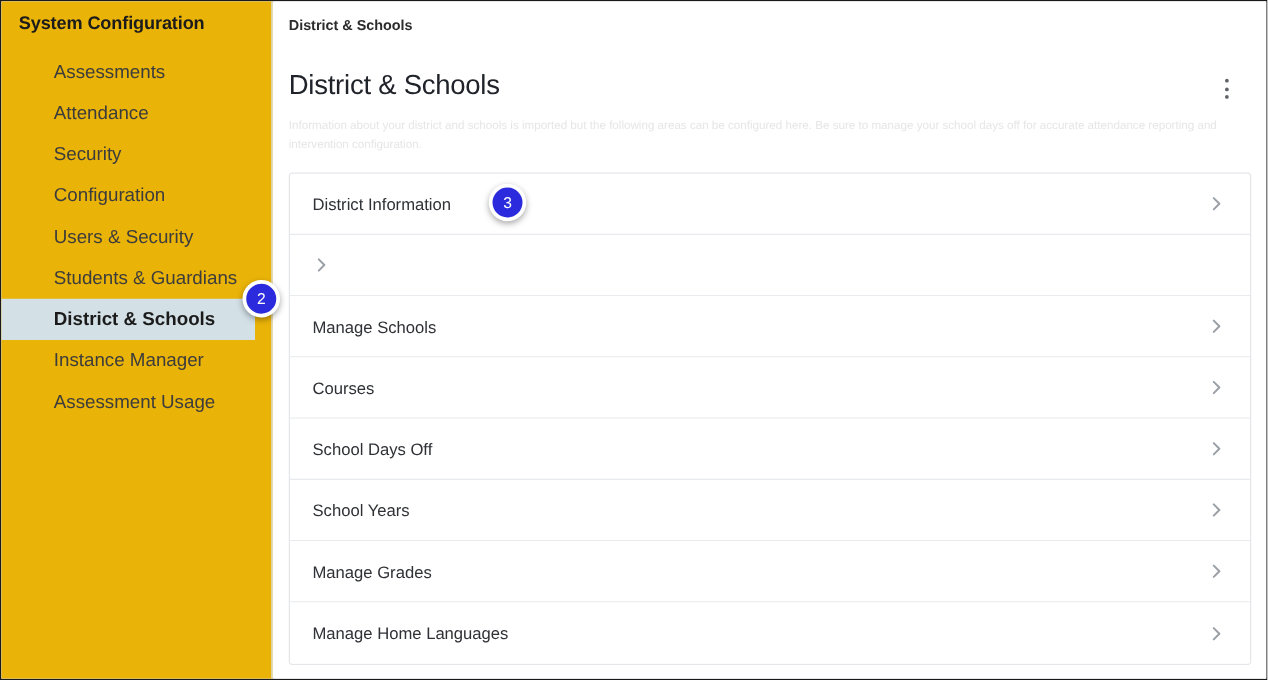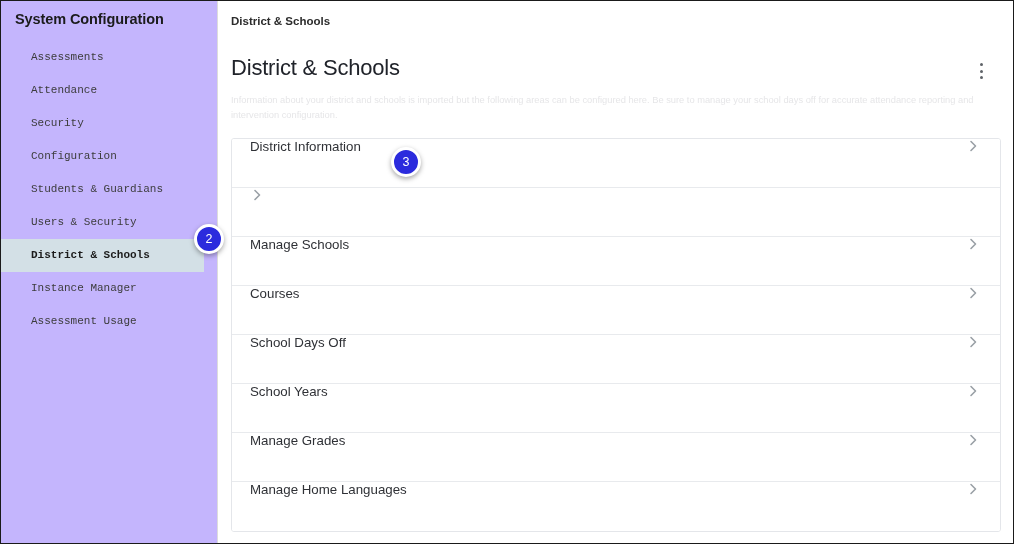--- a/index.html
+++ b/index.html
@@ -18,47 +18,46 @@
     border: 1px solid #1a1a1a;
     overflow: hidden;
   }
 
   
   .sidebar {
     position: absolute;
     left: 0; top: 0;
     width: 217px;
     height: 542px;
-    background: #c4b5fd;
+    background: #eab308;
     border-right: 1px solid #dcdcdc;
   }
   .sidebar-title {
     position: absolute;
     left: 14px; top: 10px;
     font-size: 14.5px;
     font-weight: bold;
     color: #1b1b1b;
     letter-spacing: -0.1px;
   }
   .nav-list {
     position: absolute;
     left: 0; top: 40px;
     width: 217px;
     list-style: none;
   }
   .nav-item {
     position: relative;
     height: 33px;
     line-height: 33px;
-    padding-left: 30px;
-    font-size: 11px;
+    padding-left: 42px;
+    font-size: 15px;
     color: #3c3c3c;
     white-space: nowrap;
     cursor: pointer;
-    font-family: Liberation Mono, monospace;
   }
   .nav-item.selected {
     background: #d3e0e6;
     color: #1b1b1b;
     font-weight: bold;
     width: 203px;
   }
 
   
   .content {
@@ -116,21 +115,21 @@
     width: 770px;
     border: 1px solid #e4e6ea;
     border-radius: 3px;
     background: #ffffff;
     overflow: hidden;
   }
   .row {
     position: relative;
     height: 49px;
     display: flex;
-    align-items: flex-start;
+    align-items: center;
     padding: 0 20px 0 18px;
     border-bottom: 1px solid #e8eaed;
     background: #ffffff;
     cursor: pointer;
   }
   .row:last-child { border-bottom: none; }
   .row-label {
     flex: 1;
     font-size: 13.3px;
     color: #2f3136;
@@ -164,22 +163,22 @@
 
 <div class="page">
 
   <nav class="sidebar">
     <div class="sidebar-title">System Configuration</div>
     <ul class="nav-list" id="nav-list">
         <li class="nav-item"><span>Assessments</span></li>
         <li class="nav-item"><span>Attendance</span></li>
         <li class="nav-item"><span>Security</span></li>
         <li class="nav-item"><span>Configuration</span></li>
+        <li class="nav-item"><span>Users &amp; Security</span></li>
         <li class="nav-item"><span>Students &amp; Guardians</span></li>
-        <li class="nav-item"><span>Users &amp; Security</span></li>
         <li class="nav-item selected"><span>District &amp; Schools</span></li>
         <li class="nav-item"><span>Instance Manager</span></li>
         <li class="nav-item"><span>Assessment Usage</span></li>
       </ul>
   </nav>
 
   <main class="content">
 
     <div class="breadcrumb">District &amp; Schools</div>
 

